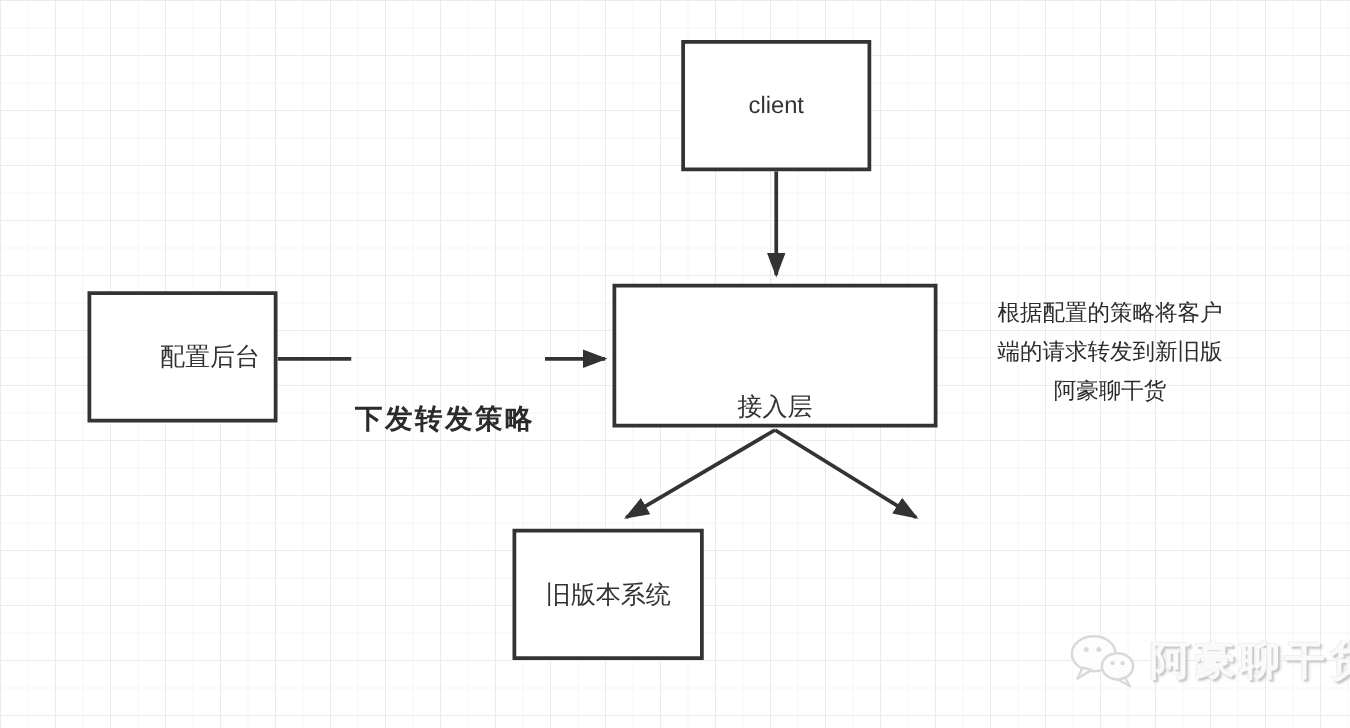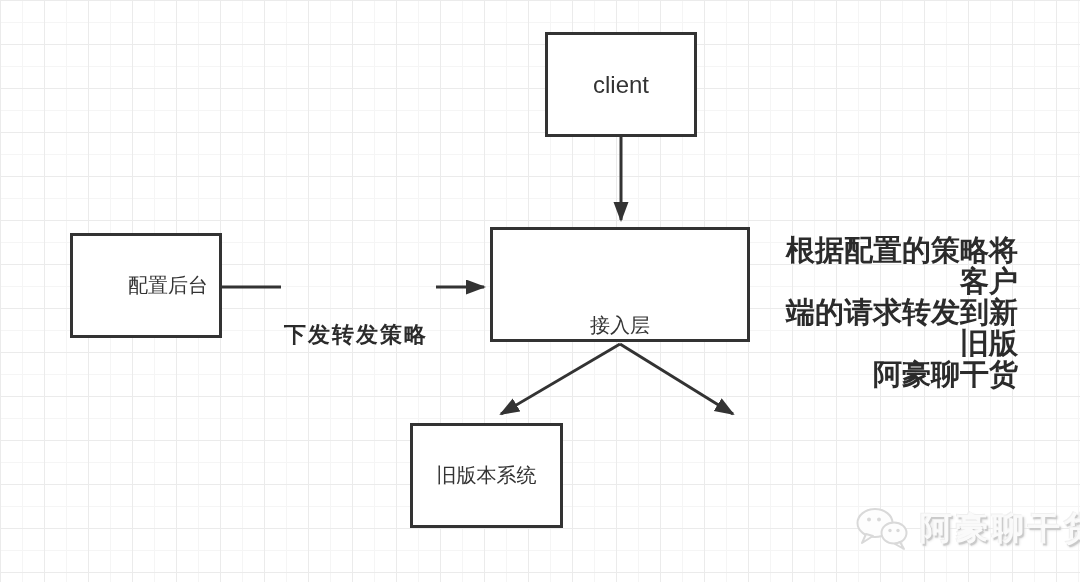--- a/index.html
+++ b/index.html
@@ -20,40 +20,40 @@
   .node{
     position:absolute;
     background:#ffffff;
     border:3px solid #333333;
     display:flex;align-items:center;justify-content:center;
     font-size:20px;
     color:#333333;
     box-sizing:border-box;
     text-align:center;
   }
-  .node-client{left:545px;top:32px;width:152px;height:105px;font-size:24px;}
+  .node-client{left:545px;top:32px;width:152px;height:105px;font-size:19px;}
   .node-config{left:70px;top:233px;width:152px;height:105px;padding-left:44px;}
   .node-access{left:490px;top:227px;width:260px;height:115px;align-items:flex-end;}
   .node-old{left:410px;top:423px;width:153px;height:105px;text-align:right;}
   .node-new{left:668px;top:423px;width:154px;height:105px;}
   .connectors{position:absolute;left:0;top:0;pointer-events:none;}
   .edge-label{
     position:absolute;
     left:284px;top:272px;
     font-size:22px;font-weight:700;
     letter-spacing:2px;
     color:#2b2b2b;
     white-space:nowrap;
     margin-top:48px;
   }
   .annotation{
     position:absolute;
     left:758px;top:235px;width:260px;
-    text-align:right;
-    font-size:29px;font-weight:700;
+    text-align:center;
+    font-size:18px;font-weight:400;
     line-height:31px;
     color:#2b2b2b;
   }
   .watermark{
     position:absolute;
     left:854px;top:506px;
     display:flex;align-items:center;gap:10px;
   }
   .watermark-text{
     font-size:32px;

